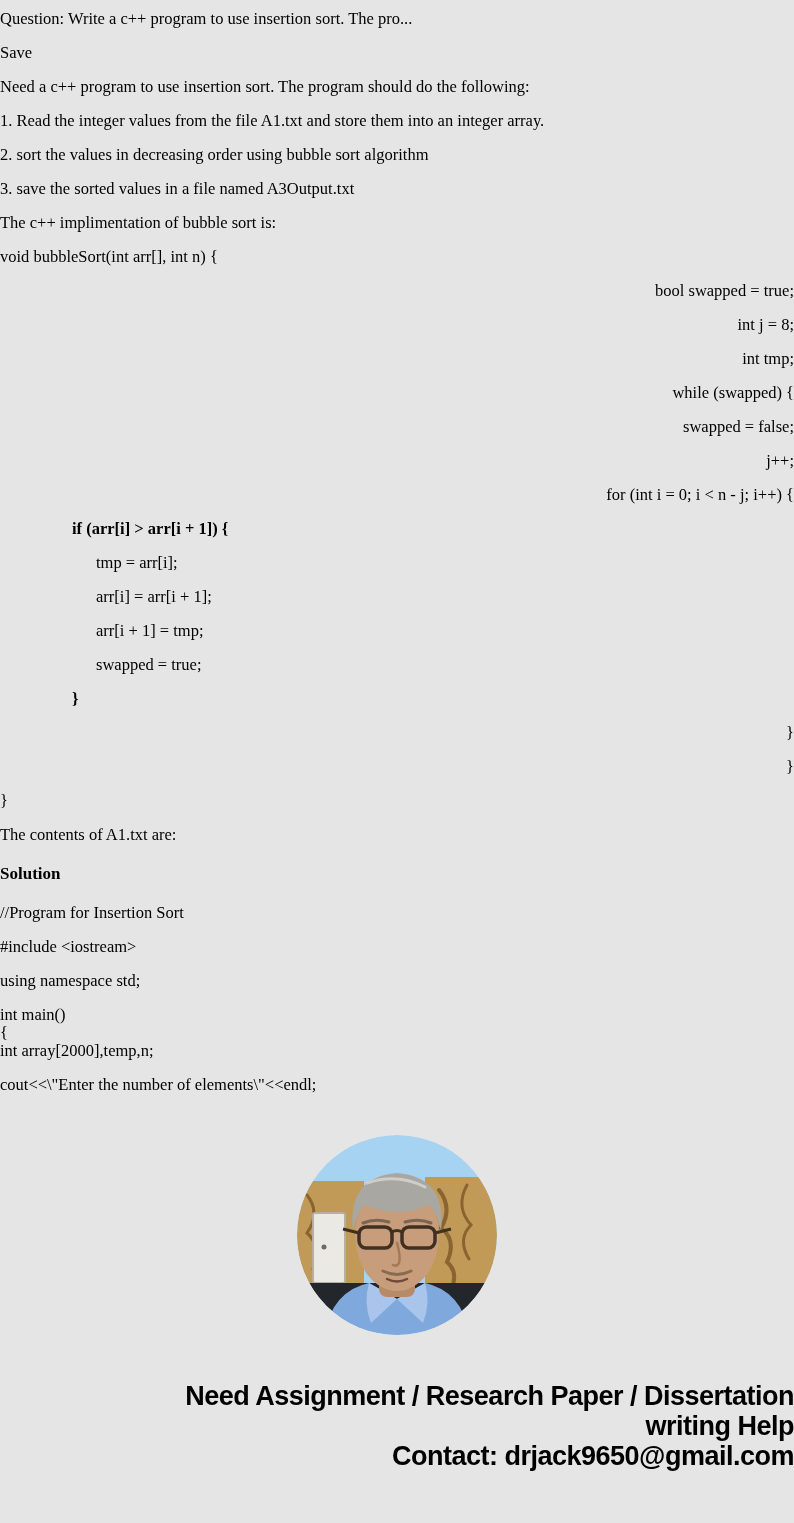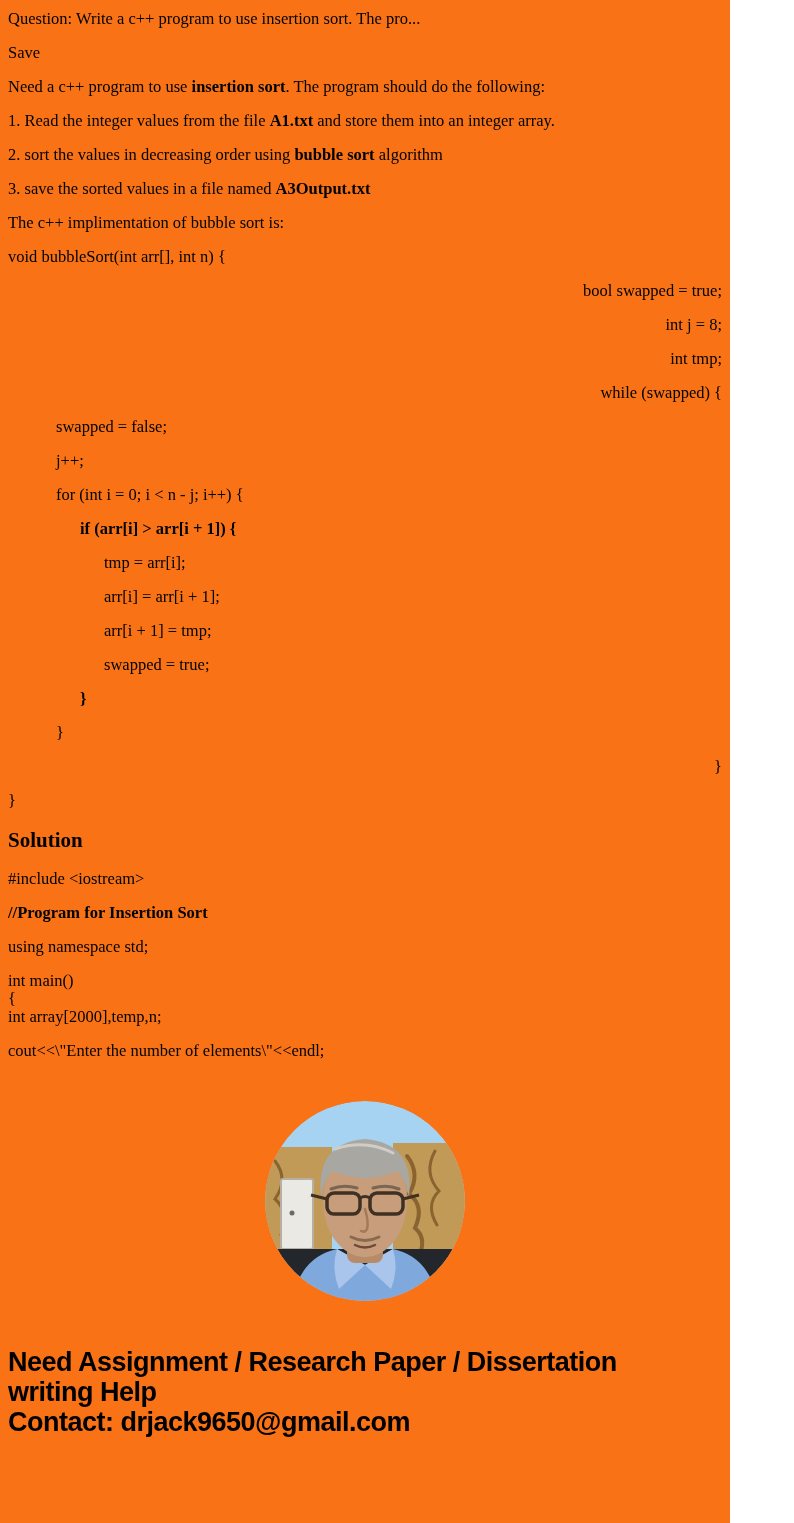--- a/index.html
+++ b/index.html
@@ -1,51 +1,51 @@
 <!DOCTYPE html>
 <html><head>
 <meta charset="utf-8">
 <style>
   html, body { margin: 0; padding: 0; background: #fff; }
   .page {
     position: relative;
-    width: 730px;
+    width: 794px;
     height: 1523px;
     box-sizing: border-box;
-    padding: 10px 8px 0;
+    padding: 10px 0 0;
     overflow: hidden;
-    background: #f97316;
+    background: #e5e5e5;
     color: #000000;
     font-family: "Liberation Serif", serif;
     font-size: 16.5px;
   }
   .para { margin: 0 0 16px; line-height: 18px; }
   .ind1 { padding-left: 24px; text-align: right; }
-  .ind2 { padding-left: 48px; }
+  .ind2 { padding-left: 48px; text-align: right; }
   .ind3 { padding-left: 72px; font-weight: bold; }
   .ind4 { padding-left: 96px; }
   .code-tight span { display: block; line-height: 18px; }
   .solution-heading {
     margin: 20px 0;
-    font-size: 21px;
+    font-size: 17px;
     line-height: 20px;
     font-weight: bold;
   }
-  .bold { font-weight: bold; }
+  .bold { font-weight: normal; }
   .save-link { cursor: pointer; margin-top: 8px; }
   .avatar-wrap {
     width: 200px;
     height: 200px;
     margin: 41px auto 0;
     border-radius: 50%;
     overflow: hidden;
   }
   .footer {
     margin-top: 46px;
-    text-align: left;
+    text-align: right;
     font-family: "Liberation Sans", sans-serif;
     font-weight: bold;
     font-size: 27px;
     line-height: 30px;
     letter-spacing: -0.5px;
     color: #000000;
   }
 </style>
 </head>
 <body>
@@ -77,26 +77,27 @@
   <p class="para ind3">if (arr[i] &gt; arr[i + 1]) {</p>
   <p class="para ind4">tmp = arr[i];</p>
   <p class="para ind4">arr[i] = arr[i + 1];</p>
   <p class="para ind4">arr[i + 1] = tmp;</p>
   <p class="para ind4">swapped = true;</p>
   <p class="para ind3">}</p>
   <p class="para ind2">}</p>
   <p class="para ind1">}</p>
   <p class="para">}</p>
 
+  <p class="para">The contents of A1.txt are:</p>
 
   <div class="solution-heading">Solution</div>
 
+  <p class="para bold">//Program for Insertion Sort</p>
+
   <p class="para">#include &lt;iostream&gt;</p>
-
-  <p class="para bold">//Program for Insertion Sort</p>
 
   <p class="para">using namespace std;</p>
 
   <p class="para code-tight">
       <span>int main()</span>
       <span>{</span>
       <span>int array[2000],temp,n;</span>
     </p>
 
   <p class="para code-tight">

